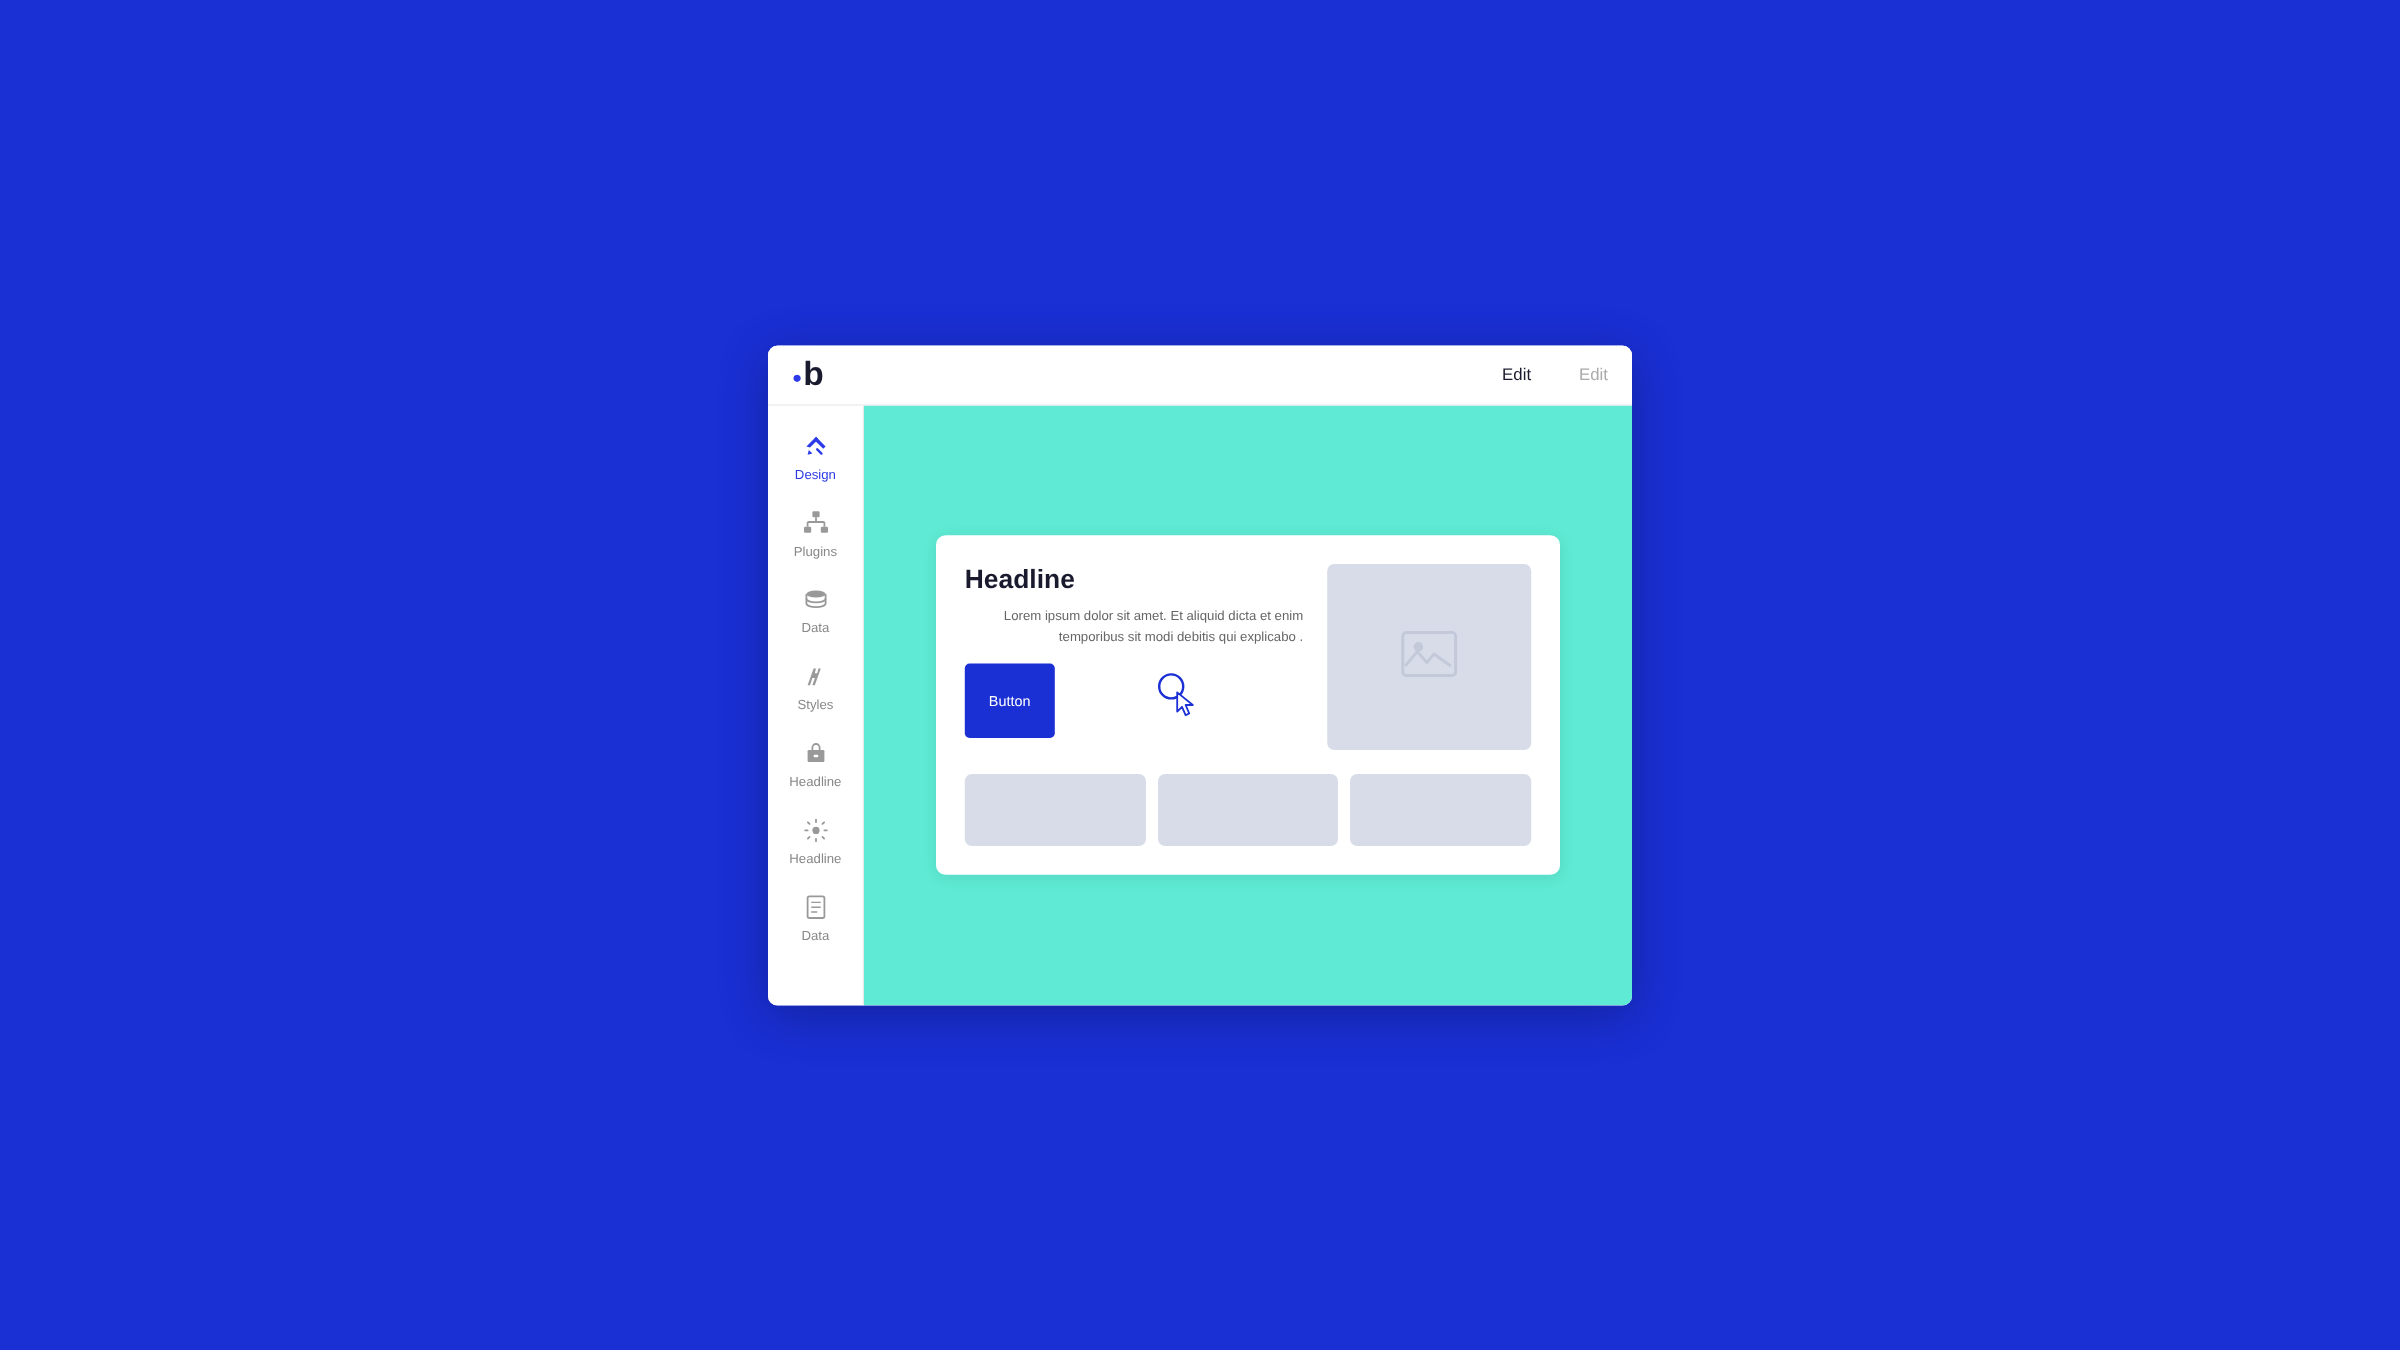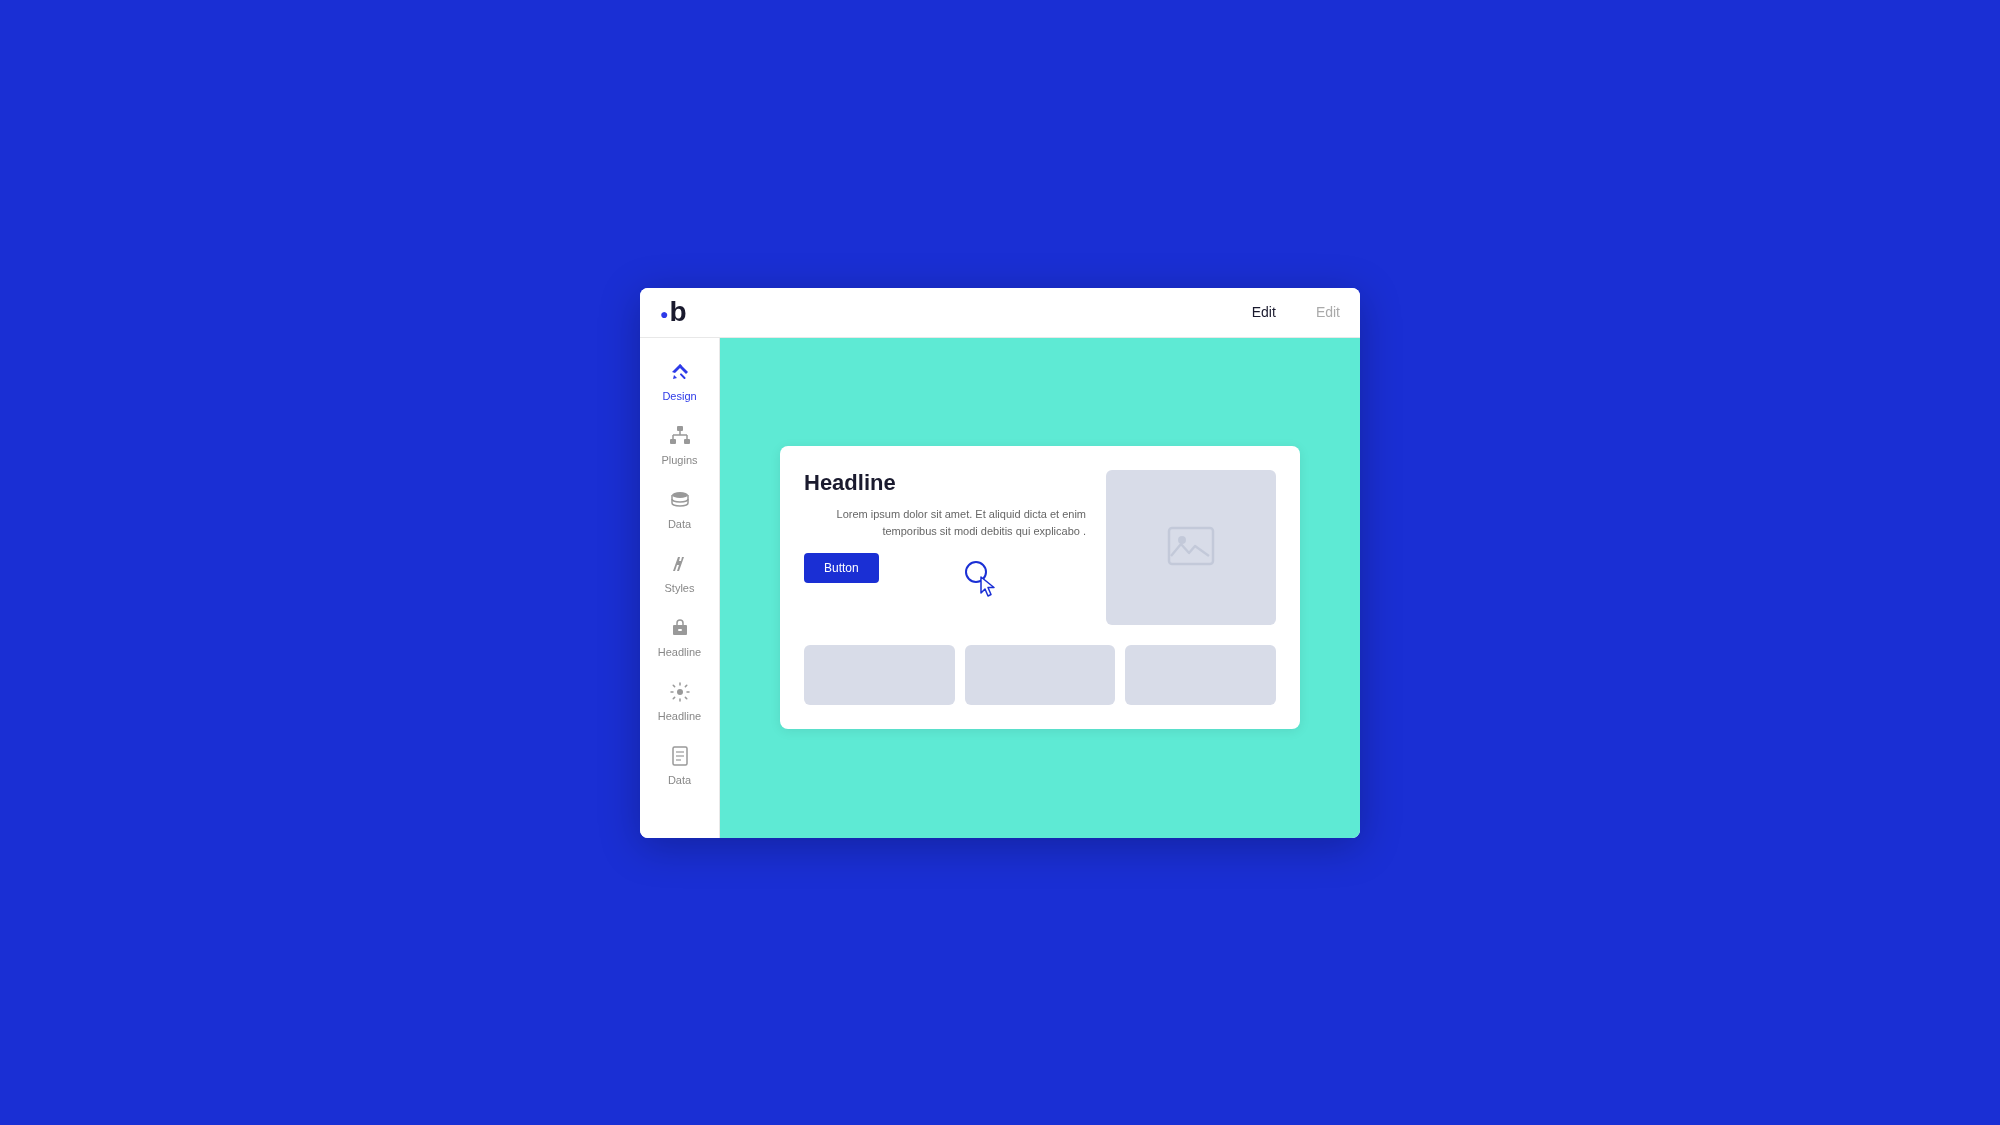--- a/index.html
+++ b/index.html
@@ -177,21 +177,21 @@
       line-height: 1.5;
       margin-bottom: 14px;
       text-align: right;
     }
 
     .canvas-button {
       background: #1a2fd4;
       color: #ffffff;
       border: none;
       border-radius: 4px;
-      padding: 8px 20px;
+      padding: 24px 20px;
       font-size: 12px;
       font-weight: 500;
       cursor: pointer;
     }
 
     .canvas-image-placeholder {
       width: 170px;
       height: 155px;
       background: #d8dce8;
       border-radius: 6px;

